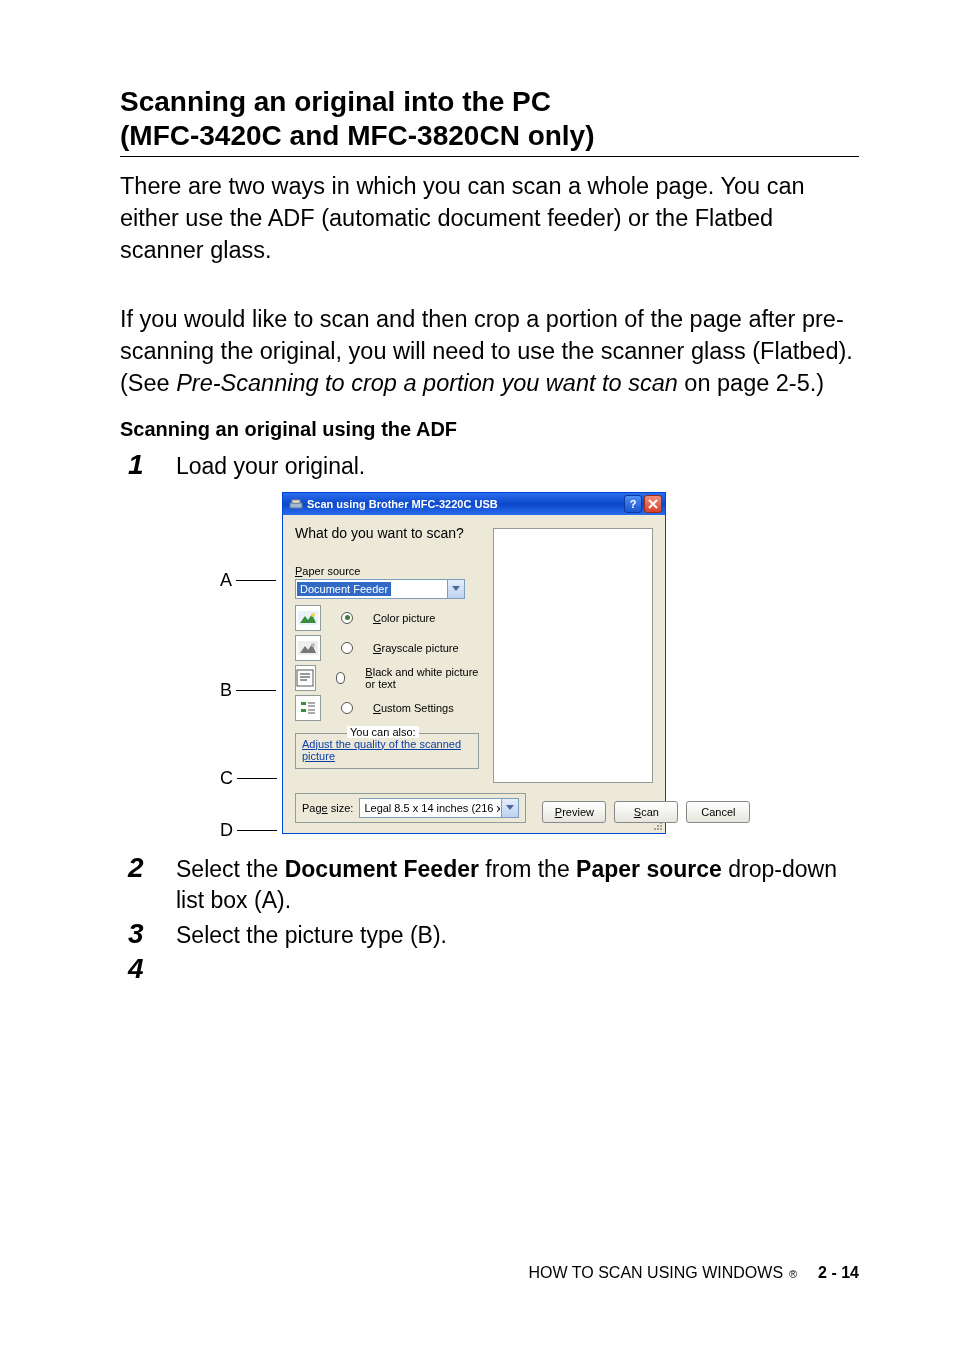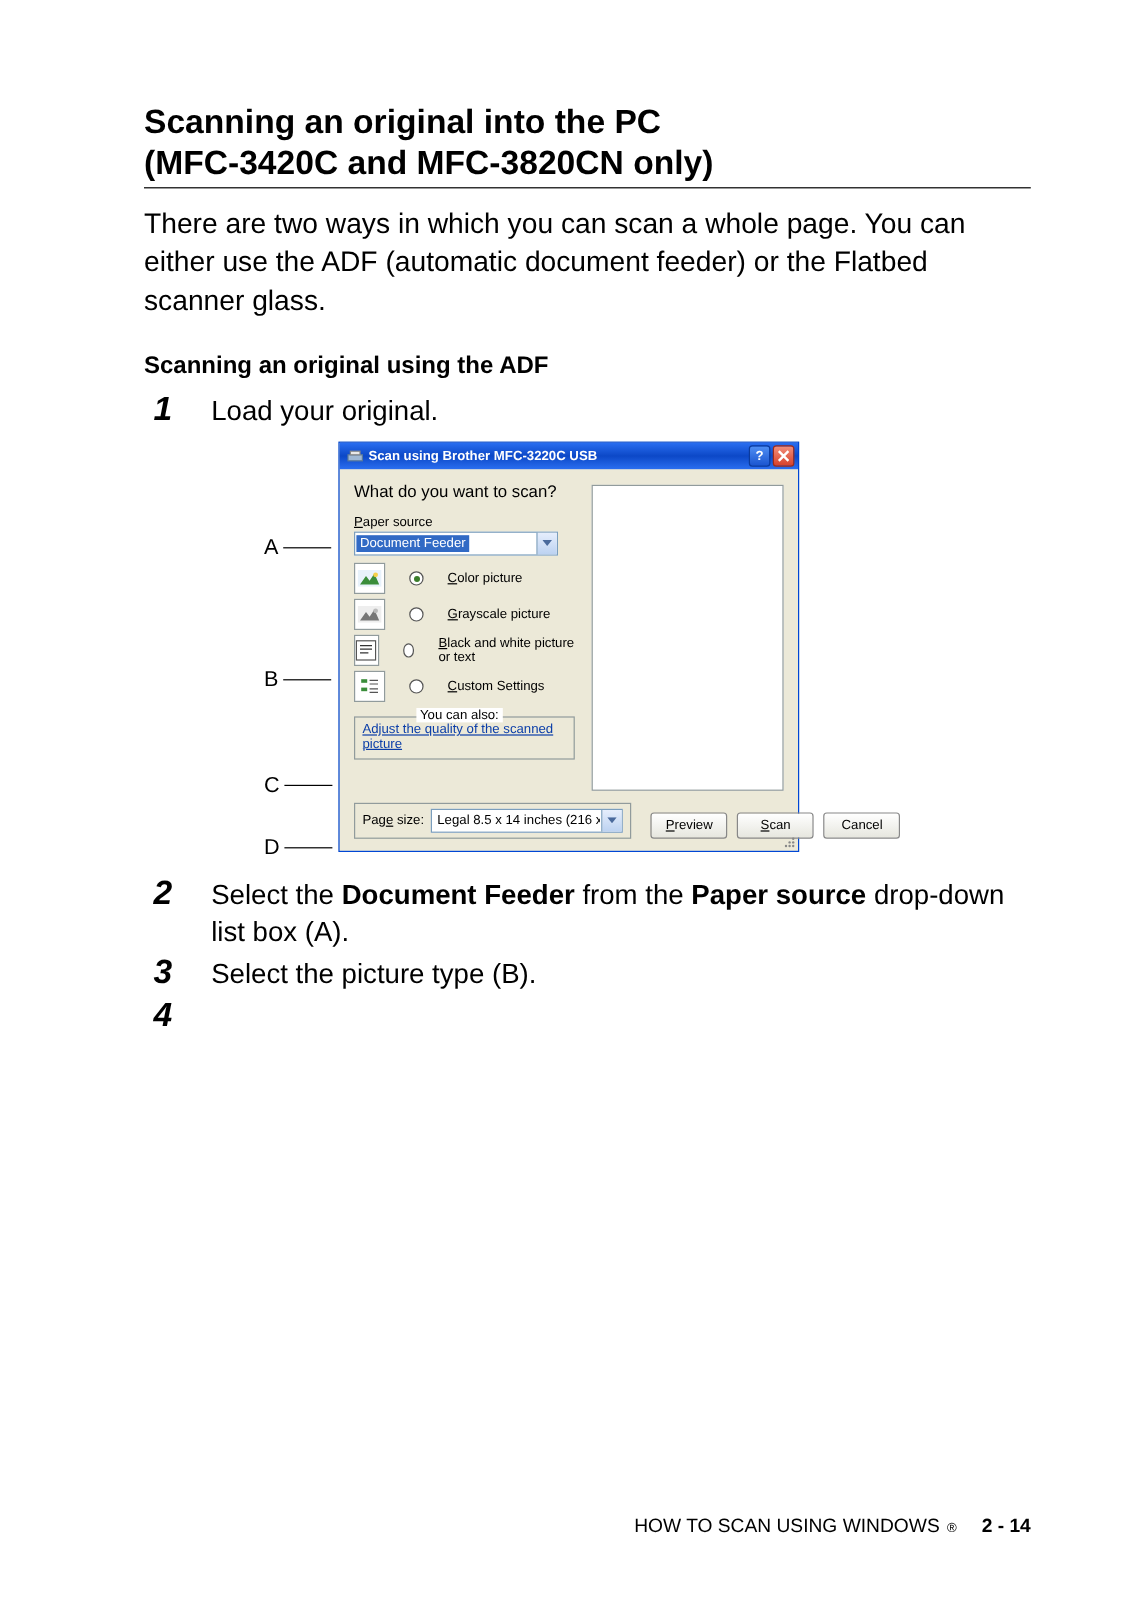--- a/index.html
+++ b/index.html
@@ -119,21 +119,21 @@
     color: #fff; font-weight: bold; font-size: 11px;
   }
   .tbtn.close { background: linear-gradient(to bottom,#f28e7a,#d7412b); border-color:#a02a18; }
   .dialog-body {
     padding: 10px 12px 10px 12px;
     display: flex;
     gap: 14px;
   }
   .leftcol { width: 230px; }
   .rightcol { flex: 1; }
-  .q { font-size: 14px; color: #000; margin-bottom: 12px; }
+  .q { font-size: 14px; color: #000; margin-bottom: 24px; }
   .lbl { font-size: 11px; margin-bottom: 2px; }
   .lbl .u { text-decoration: underline; }
   .select {
     width: 170px;
     height: 20px;
     border: 1px solid #7b9ebd;
     background: #fff;
     display: flex;
     align-items: center;
     position: relative;
@@ -240,20 +240,23 @@
 <body>
 
 <div class="page">
   <div class="h1">
     <span style="white-space:pre-line;">Scanning an original into the PC
 (MFC-3420C and MFC-3820CN only)</span>
   </div>
 
   <p class="para">There are two ways in which you can scan a whole page. You can either use the ADF (automatic document feeder) or the Flatbed scanner glass.</p>
 
+  <p class="para2">
+    <span>If you would like to scan and then crop a portion of the page after pre-scanning the original, you will need to use the scanner glass (Flatbed). (See </span><span class="italic">Pre-Scanning to crop a portion you want to scan</span><span> on page 2-5.)</span>
+  </p>
 
   <div class="h2">Scanning an original using the ADF</div>
 
   <div class="step">
     <div class="stepnum">1</div>
     <div class="steptext">Load your original.</div>
   </div>
 
   <div class="figure-wrap">
     <div class="callout-labels">

